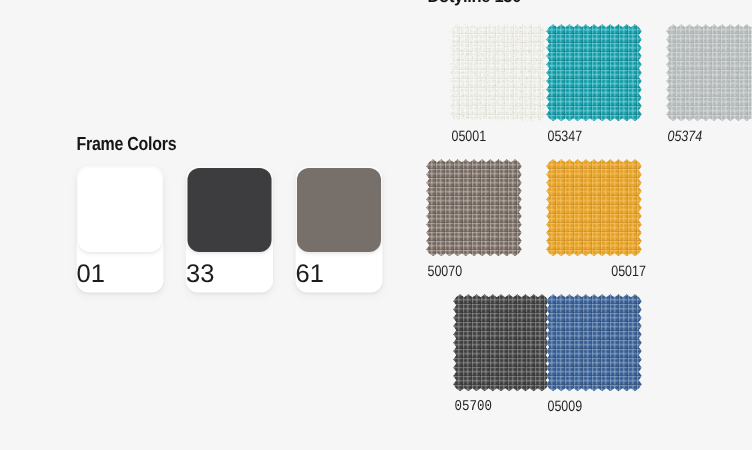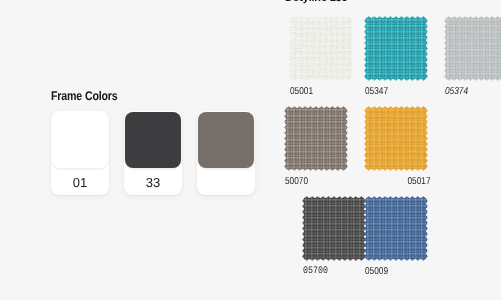--- a/index.html
+++ b/index.html
@@ -11,22 +11,22 @@
   
   #frame-section{position:absolute;left:15px;top:90px;width:210px;}
   #frame-title{font-size:12.6px;font-weight:700;color:#161616;letter-spacing:-0.2px;
                line-height:13px;transform:scaleX(0.845);transform-origin:left center;}
   #frame-cards{position:absolute;left:0;top:21px;display:flex;gap:15px;}
   .fcard{width:58px;height:84px;background:#ffffff;border-radius:8px;
          box-shadow:0 1px 2px rgba(0,0,0,.055),0 2px 6px rgba(0,0,0,.05);
          position:relative;}
   .fswatch{position:absolute;left:1px;top:1px;width:56px;height:56px;border-radius:8px;
            box-shadow:0 1px 2px rgba(0,0,0,.055),0 1px 4px rgba(0,0,0,.045);}
-  .flabel{position:absolute;left:0;bottom:6px;width:100%;text-align:center;
-          font-size:13px;color:#1c1c1c;line-height:12px;-webkit-font-smoothing:antialiased;}
+  .flabel{position:absolute;left:0;bottom:6px;width:100%;
+          font-size:17px;color:#1c1c1c;line-height:12px;-webkit-font-smoothing:antialiased;}
 
   
   #fabric-section{position:absolute;left:248px;top:0;width:255px;height:300px;}
   #fabric-title{position:absolute;left:1px;top:-8.4px;font-size:11px;font-weight:700;
                 color:#161616;letter-spacing:-0.2px;line-height:12px;}
   .fabcell{position:absolute;width:80px;}
   .fabsw{display:block;}
   .fablabel{font-size:10px;color:#1f1f1f;line-height:11px;margin-top:5px;margin-left:1px;
             letter-spacing:0px;transform:scaleX(0.83);transform-origin:left center;}
 </style>
@@ -41,27 +41,28 @@
         <div class="fcard">
           <div class="fswatch" style="background: rgb(255, 255, 255);"></div>
           <div class="flabel">01</div>
         </div>
         <div class="fcard">
           <div class="fswatch" style="background: rgb(61, 61, 64);"></div>
           <div class="flabel">33</div>
         </div>
         <div class="fcard">
           <div class="fswatch" style="background: rgb(118, 111, 106);"></div>
+          <div class="flabel">61</div>
         </div>
       </div>
   </div>
 
   <div id="fabric-section">
     <div id="fabric-title">Dotyline 130</div>
-  <div class="fabcell" style="left: 5px; top: 16px;">
+  <div class="fabcell" style="left: 16px; top: 16px;">
         <svg width="64" height="65" class="fabsw">
           <defs>
             <pattern id="wv0a" width="3" height="3" patternUnits="userSpaceOnUse">
               <rect width="3" height="3" fill="#edede5"></rect>
               <rect x="0.35" y="0" width="1.0" height="3" fill="#ffffff" opacity="0.5"></rect>
               <rect x="0" y="0.35" width="3" height="1.0" fill="#ffffff" opacity="0.5"></rect>
             </pattern>
             <pattern id="wv0" width="6" height="6" patternUnits="userSpaceOnUse">
               <rect width="6" height="6" fill="url(#wv0a)"></rect>
               <rect x="0" y="0" width="0.5" height="6" fill="#dcdcd2" opacity="0.6"></rect>

